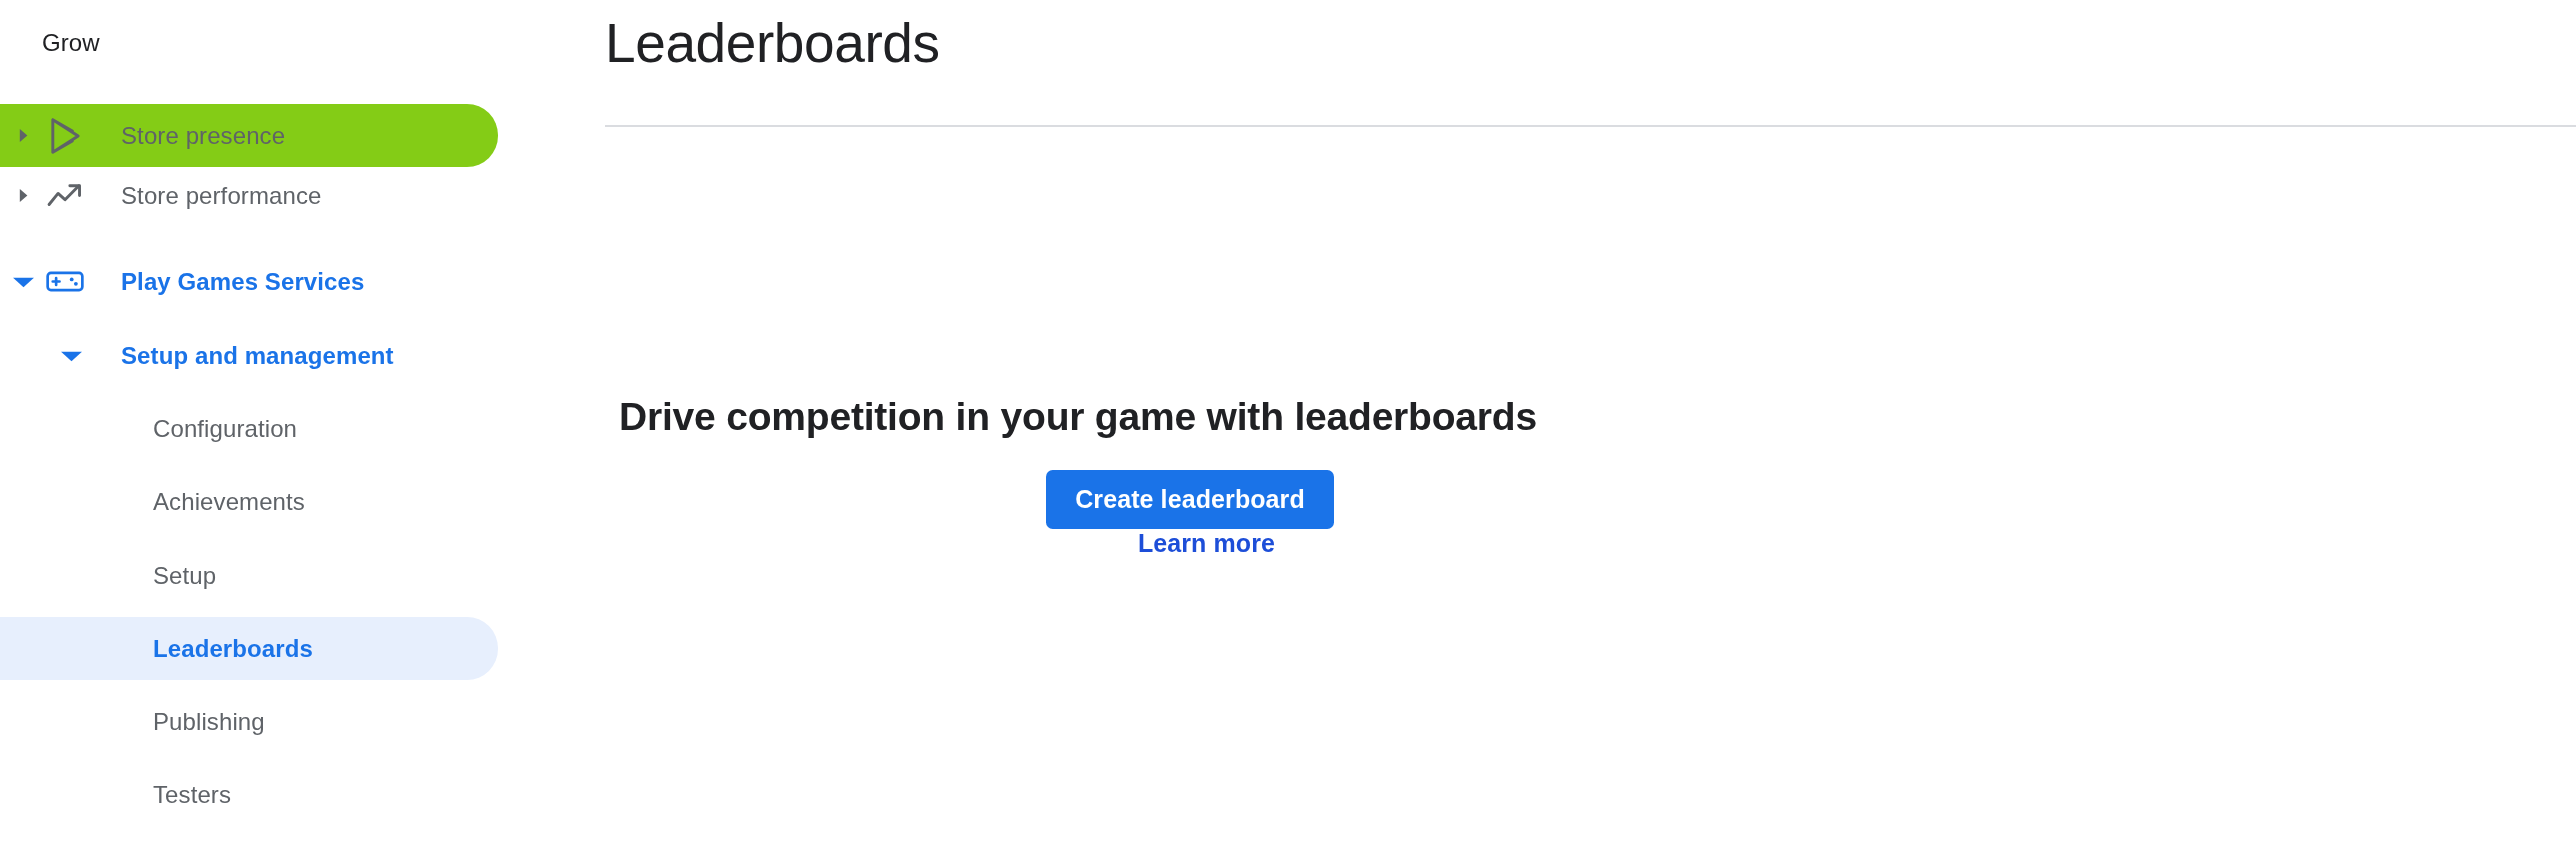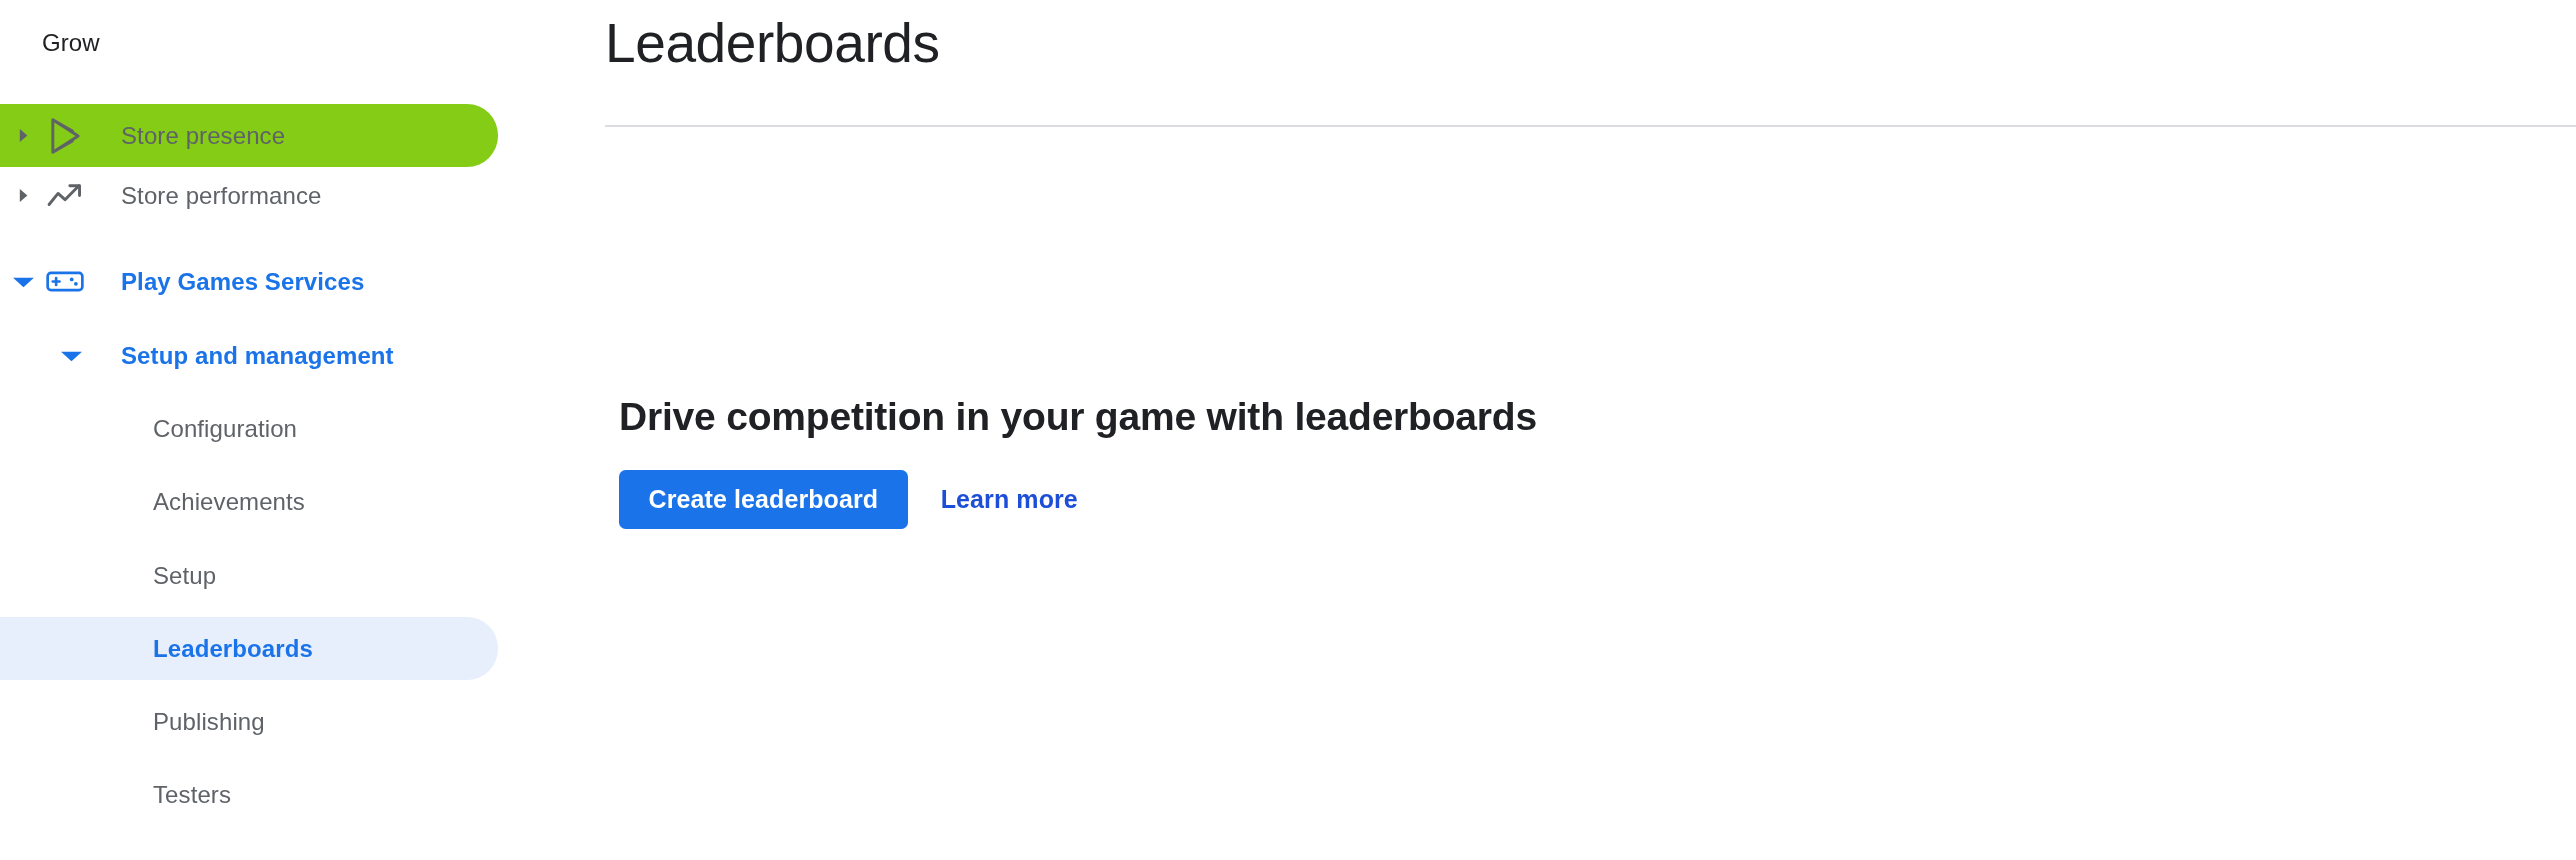--- a/index.html
+++ b/index.html
@@ -140,20 +140,21 @@
     color: #5f6368;
     line-height: 46px;
     width: 1128px;
     letter-spacing: 0.05px;
   }
 
   #cta-row {
     margin-top: 28px;
     display: flex;
     align-items: center;
+    flex-direction: column;
   }
 
   #create-button {
     height: 59px;
     padding: 0 29.5px;
     background: #1a73e8;
     color: #ffffff;
     border: none;
     border-radius: 6.7px;
     font-family: inherit;

